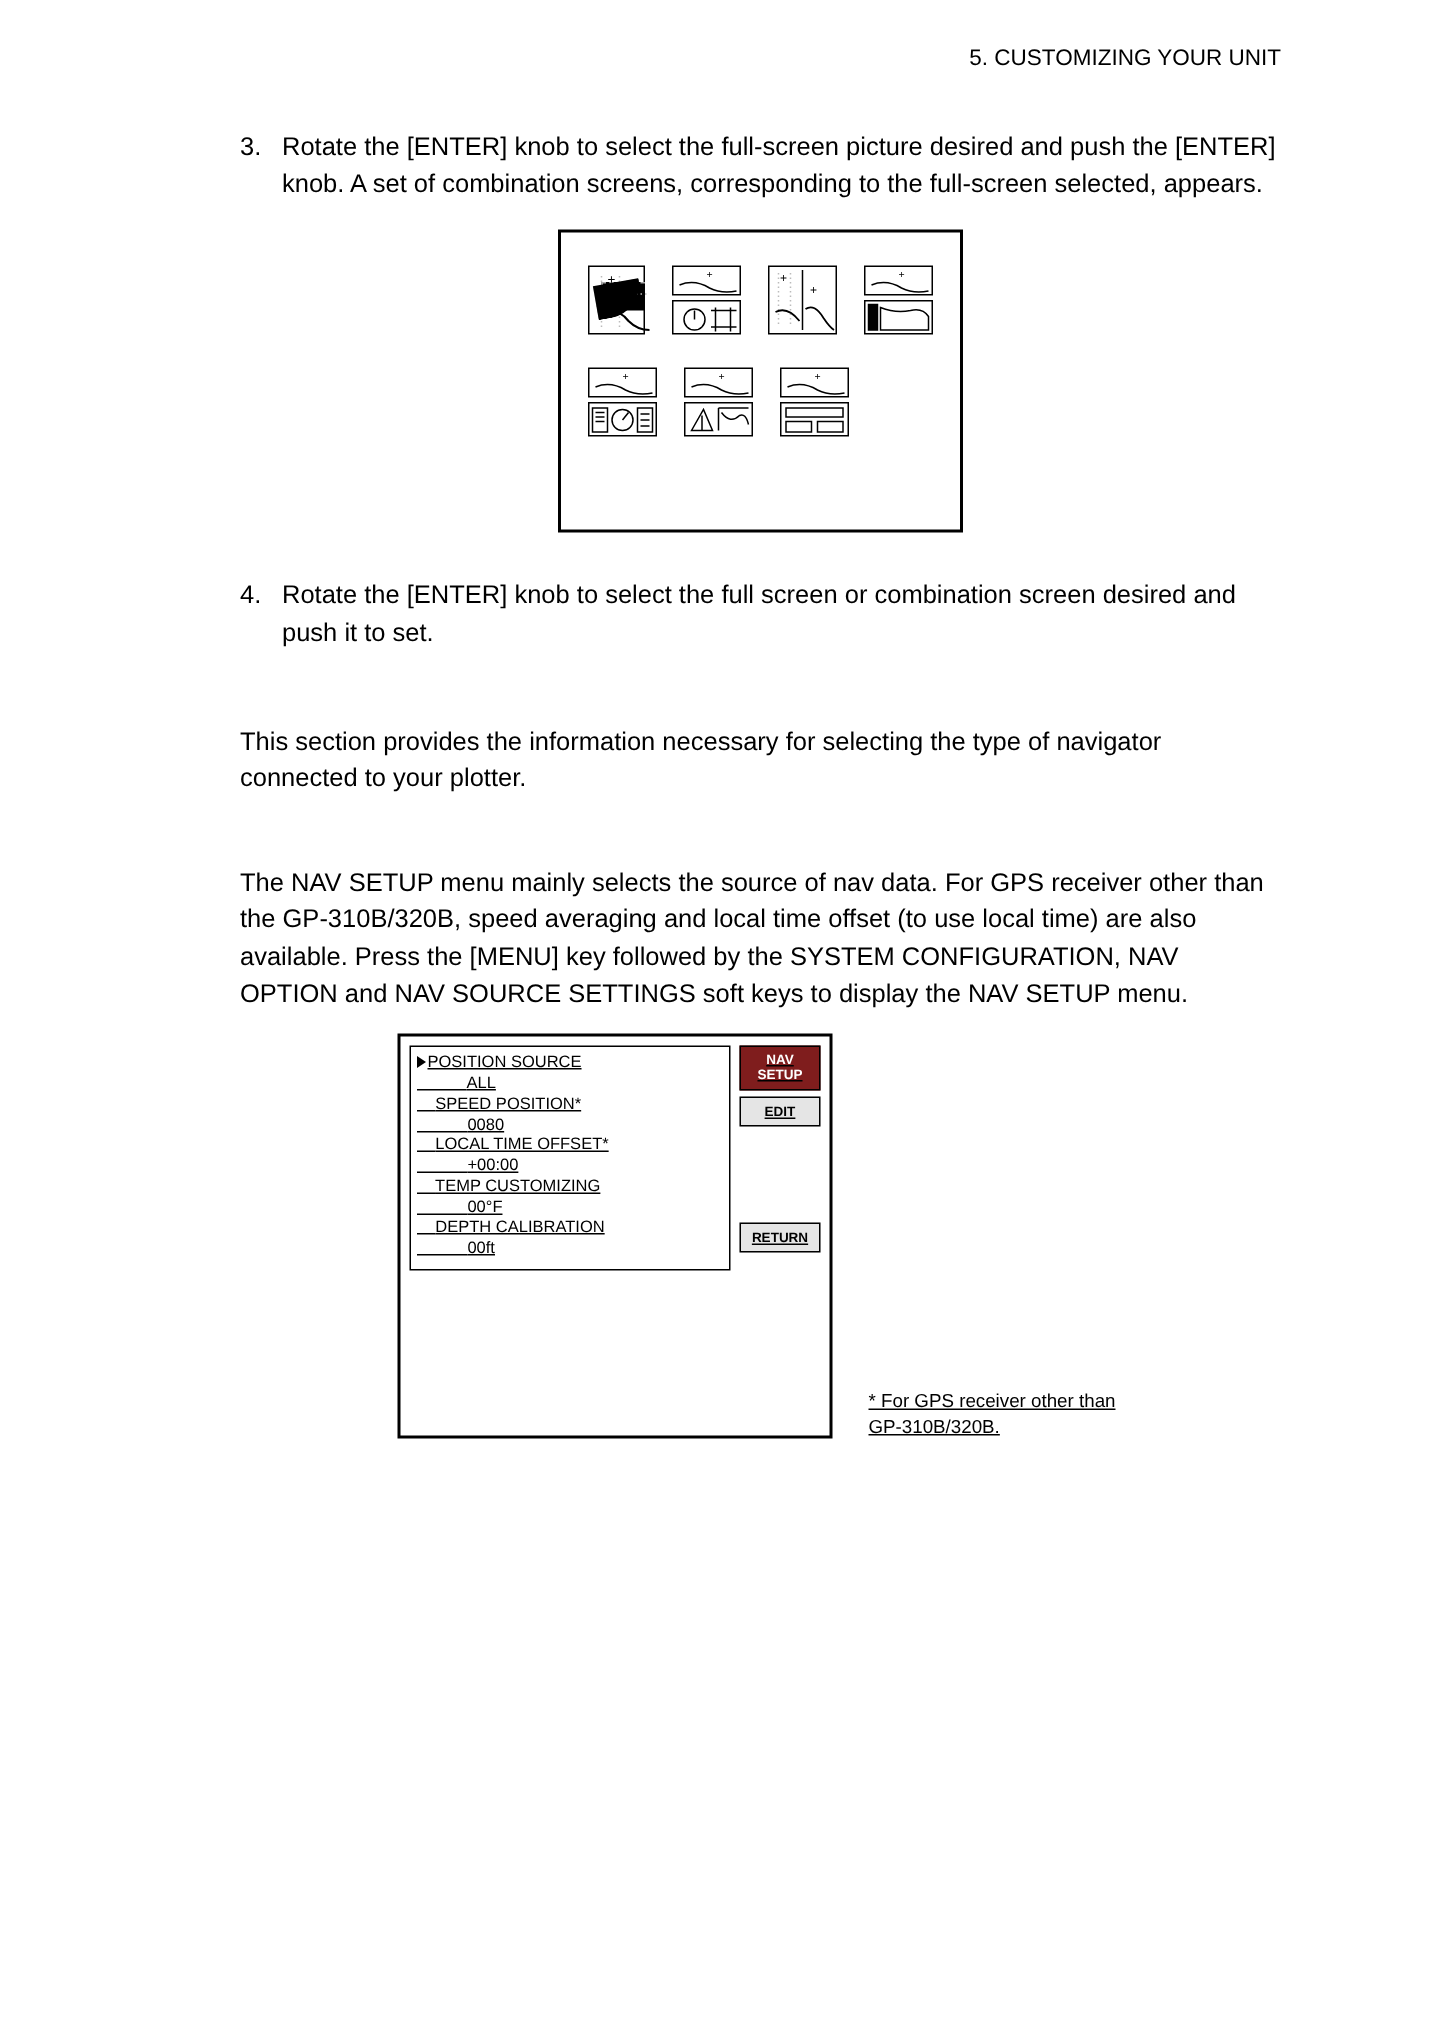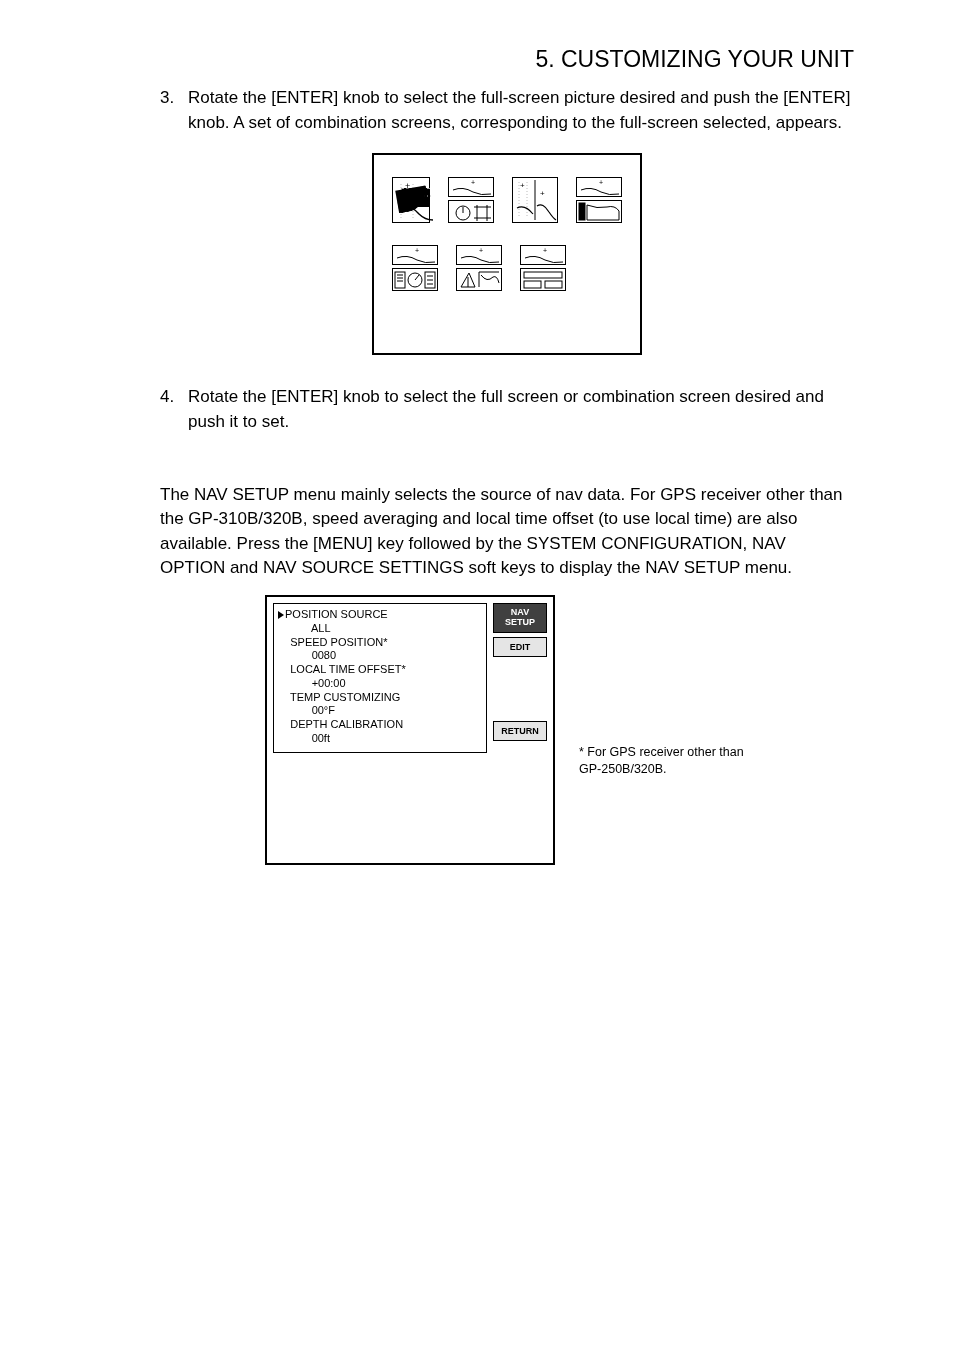--- a/index.html
+++ b/index.html
@@ -1,18 +1,18 @@
 <!DOCTYPE html>
 <html><head>
 <meta charset="utf-8">
 <style>
   * { box-sizing: border-box; margin: 0; padding: 0; }
   html, body { width: 954px; height: 1351px; background: #ffffff; font-family: Arial, Helvetica, sans-serif; color: #000; }
   .page { position: relative; width: 954px; height: 1351px; padding: 40px 100px 40px 160px; }
-  .header-right { position: absolute; top: 46px; right: 100px; font-size: 23px; }
+  .header-right { position: absolute; top: 30px; right: 100px; font-size: 15px; }
   .step { font-size: 17px; line-height: 1.45; display: flex; margin-bottom: 6px; }
   .step .num { flex: 0 0 28px; }
   .step .txt { flex: 1; }
   .para { font-size: 17px; line-height: 1.45; margin: 6px 0; }
 
   
   .sel-panel { width: 270px; border: 2px solid #000; margin: 18px auto 30px auto; padding: 22px 18px 40px 18px; }
   .sel-row { display: flex; gap: 18px; margin-bottom: 22px; justify-content: flex-start; }
   .thumb { width: 46px; height: 46px; border: 1.5px solid #000; position: relative; }
   .group { display: flex; flex-direction: column; gap: 3px; }
@@ -28,25 +28,25 @@
 
   
   .nav-panel-wrap { display:flex; justify-content:center; margin-top:8px; }
   .nav-panel { display:flex; border: 2px solid #000; width: 290px; height: 270px; position:relative; }
   .nav-left { flex: 1; display:flex; flex-direction:column; }
   .nav-list { border: 1.5px solid #000; margin: 6px 4px 2px 6px; padding: 4px 4px 6px 4px; font-size: 11px; }
   .nav-list .item { white-space: pre; line-height: 1.25; }
   .pointer { display:inline-block; width:0; height:0; border-top:4px solid transparent; border-bottom:4px solid transparent; border-left:6px solid #000; margin-right:1px; vertical-align: -1px; }
   .nav-right { width: 62px; padding: 6px 6px 6px 2px; display:flex; flex-direction:column; gap:4px; }
   .btn { border:1.5px solid #000; font-size:9px; font-weight:bold; text-align:center; padding:4px 2px; background:#e5e5e5; }
-  .btn.inv { background:#404040; color:#fff; }
+  .btn.inv { background:#7f1d1d; color:#fff; }
   .btn-return { margin-top: 60px; }
 
   .foot-note { font-size: 12.5px; margin-left: 12px; line-height:1.35; width:170px; }
-  .foot-wrap { display:flex; align-items:center; justify-content:center; gap:12px; }
+  .foot-wrap { display:flex; align-items:flex-end; justify-content:center; gap:12px;text-decoration:underline; }
 
   .step3 { margin-top: 46px; }
   .step4 { margin-top: 24px; margin-bottom: 48px; }
   .p2 { margin-top: 45px; margin-bottom: 6px; }
 </style>
 </head>
 <body>
 <div class="page">
 
 <div class="header-right">5. CUSTOMIZING YOUR UNIT</div>
@@ -168,20 +168,21 @@
       </div>
     </div>
   </div>
 </div>
 
 <div class="step step4">
   <div class="num">4.</div>
   <div class="txt">Rotate the [ENTER] knob to select the full screen or combination screen desired and push it to set.</div>
 </div>
 
+<div class="para">This section provides the information necessary for selecting the type of navigator connected to your plotter.</div>
 
 <div class="para p2">The NAV SETUP menu mainly selects the source of nav data. For GPS receiver other than the GP-310B/320B, speed averaging and local time offset (to use local time) are also available. Press the [MENU] key followed by the SYSTEM CONFIGURATION, NAV OPTION and NAV SOURCE SETTINGS soft keys to display the NAV SETUP menu.</div>
 
 <div class="foot-wrap">
   <div class="nav-panel-wrap">
     <div class="nav-panel">
       <div class="nav-left">
         <div class="nav-list">
           <div class="item"><span class="pointer"></span><span>POSITION SOURCE</span></div>
           <div class="item">           <span>ALL</span></div>
@@ -196,16 +197,16 @@
         </div>
       </div>
       <div class="nav-right">
         <div class="btn inv" style="white-space:pre-line; line-height:1.1;">NAV
 SETUP</div>
         <div class="btn">EDIT</div>
         <div class="btn btn-return">RETURN</div>
       </div>
     </div>
   </div>
-  <div class="foot-note" style="margin-top:70px;">* For GPS receiver other than GP-250B/320B.</div>
+  <div class="foot-note" style="margin-top:70px;">* For GPS receiver other than GP-310B/320B.</div>
 </div>
 
 </div>
 
 </body></html>

